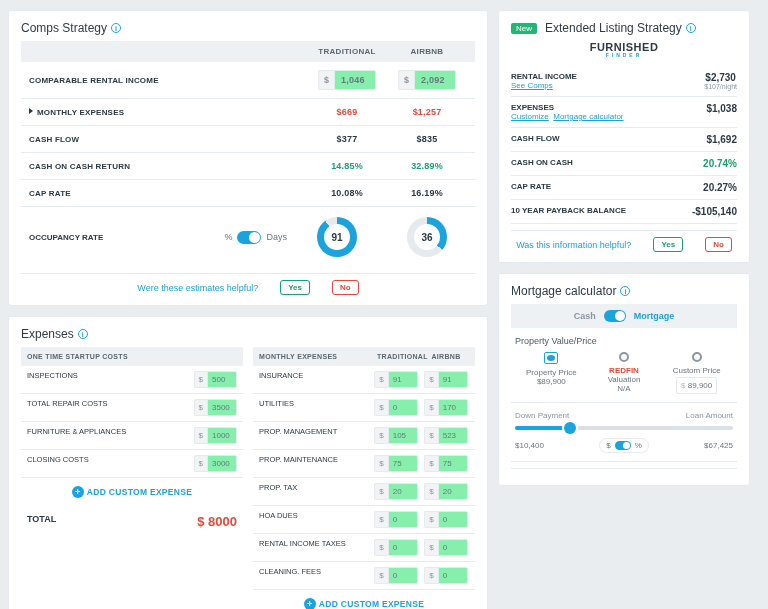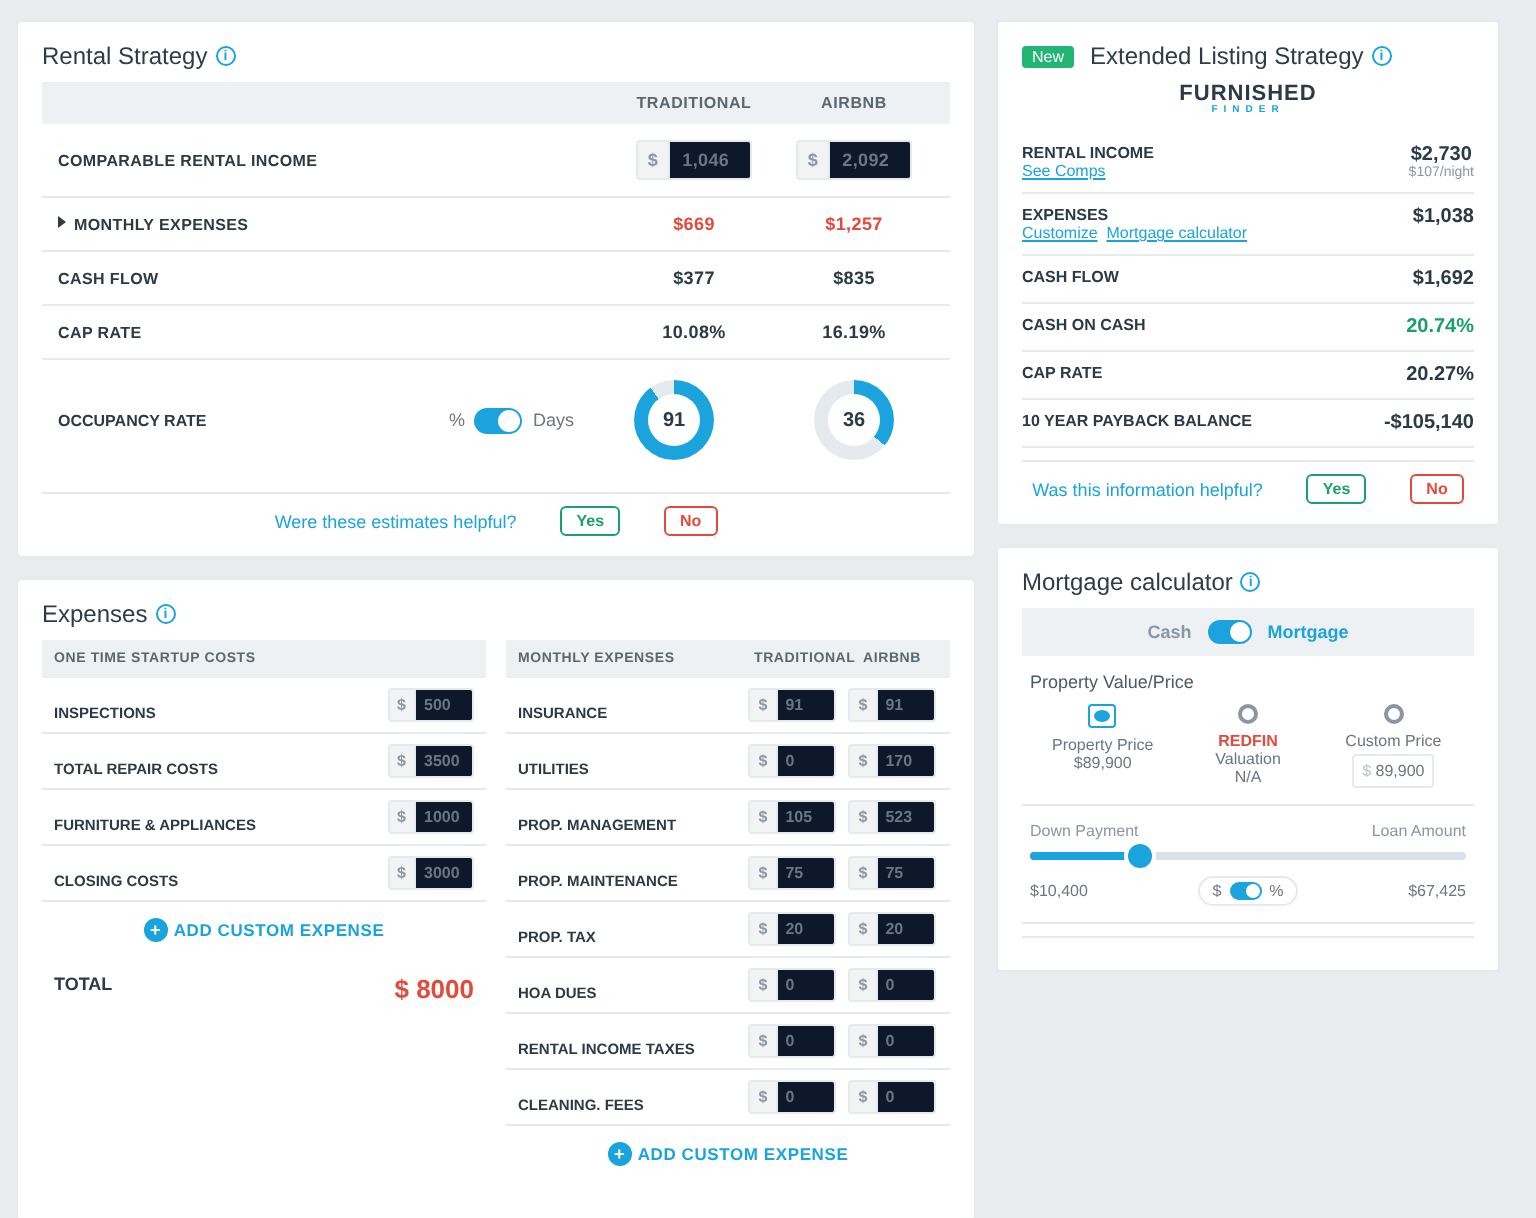--- a/index.html
+++ b/index.html
@@ -32,21 +32,21 @@
   .rs-head .c{width:80px;text-align:center}
   .rs-row{display:flex;align-items:center;padding:8px 8px;border-bottom:1px solid var(--border);font-size:8px;font-weight:700;color:#2b3a45;letter-spacing:.2px}
   .rs-row:last-child{border-bottom:none}
   .rs-row .lbl{flex:1;text-transform:uppercase}
   .rs-row .c{width:80px;text-align:center;font-weight:700;font-size:9px}
   .rs-row .c.red{color:var(--red)}
   .rs-row .c.green{color:var(--green)}
   .caret{display:inline-block;width:0;height:0;border-top:3px solid transparent;border-bottom:3px solid transparent;border-left:4px solid #2b3a45;margin-right:4px;vertical-align:1px}
   .inpgrp{display:flex;align-items:center;justify-content:center}
   .inpgrp .cur{background:var(--gray-bg);border:1px solid var(--border);border-right:none;padding:4px 5px;color:var(--muted);font-size:9px;border-radius:2px 0 0 2px}
-  .inpgrp .val{border:1px solid var(--border);padding:4px 6px;width:42px;text-align:left;color:#6b7680;font-size:9px;border-radius:0 2px 2px 0;background:#0f172a}
+  .inpgrp .val{border:1px solid var(--border);padding:4px 6px;width:42px;text-align:left;color:#6b7680;font-size:9px;border-radius:0 2px 2px 0;background:#86efac}
   
   .occ{display:flex;align-items:center;padding:10px 8px;gap:10px}
   .occ .lbl{flex:1;font-size:8px;font-weight:700;text-transform:uppercase}
   .toggle{display:flex;align-items:center;gap:5px;font-size:9px;color:#6b7680}
   .toggle .t{width:24px;height:13px;background:var(--blue);border-radius:8px;position:relative}
   .toggle .t:after{content:"";position:absolute;width:11px;height:11px;border-radius:50%;background:#fff;top:1px;right:1px}
   .donut{width:40px;height:40px;border-radius:50%;position:relative;display:flex;align-items:center;justify-content:center;font-weight:700;font-size:10px}
   .donut .inner{position:absolute;width:26px;height:26px;border-radius:50%;background:#fff}
   .donut span{position:relative;z-index:1}
   .donut-wrap{width:80px;display:flex;align-items:center;justify-content:center}
@@ -62,21 +62,21 @@
   .ext-row:last-child{border-bottom:none}
   .ext-row .v{font-size:10px;font-weight:700;text-transform:none}
   .ext-row .sub{display:block;font-size:8px;font-weight:400;text-transform:none}
   .link{color:var(--blue);font-size:8px;text-decoration:underline;cursor:pointer;font-weight:400;text-transform:none}
   
   .exp-grid{display:flex;gap:10px}
   .exp-col{flex:1}
   .exp-head{background:var(--panel2);padding:6px 6px;font-size:7px;font-weight:700;color:var(--darkh);letter-spacing:.3px;display:flex}
   .exp-head .h1{flex:1}
   .exp-head .hc{width:46px;text-align:center}
-  .exp-row{display:flex;align-items:flex-end;padding:5px 6px;font-size:7.5px;font-weight:700;color:#2b3a45;border-bottom:1px solid var(--border);text-transform:uppercase;gap:4px}
+  .exp-row{display:flex;align-items:flex-start;padding:5px 6px;font-size:7.5px;font-weight:400;color:#2b3a45;border-bottom:1px solid var(--border);text-transform:uppercase;gap:4px}
   .exp-row .l{flex:1;line-height:1.2}
   .exp-row .cell{width:46px}
   .exp-row .inpgrp .val{width:30px;padding:3px 4px;font-size:8px}
   .exp-row .inpgrp .cur{padding:3px 4px;font-size:8px}
   .add-exp{color:var(--blue);font-weight:700;font-size:8.5px;text-align:center;padding:8px 0;cursor:pointer;letter-spacing:.3px}
   .add-exp .plus{background:var(--blue);color:#fff;width:12px;height:12px;border-radius:50%;display:inline-flex;align-items:center;justify-content:center;font-size:9px;margin-right:3px}
   .exp-total{display:flex;padding:8px 6px;font-size:9px;font-weight:700}
   .exp-total .l{flex:1;text-transform:uppercase}
   .exp-total .v{color:var(--red);font-size:13px}
   
@@ -107,21 +107,21 @@
   .txt-inp{border:1px solid var(--border);background:#fff;padding:5px 6px;font-size:9px;color:#2b3a45;border-radius:2px;width:60px}
 </style>
 </head>
 <body>
 
 <div class="page">
   <div class="col-left">
 
     <div class="card">
       <h3 class="card-title">
-        <span>Rental Strategy</span>
+        <span>Comps Strategy</span>
         <span class="info-icon">i</span>
       </h3>
       <div class="rs-head">
         <span class="lbl"></span>
         <span class="c">TRADITIONAL</span>
         <span class="c">AIRBNB</span>
       </div>
       <div class="rs-row">
         <span class="lbl">COMPARABLE RENTAL INCOME</span>
         <span class="c">
@@ -139,20 +139,25 @@
       </div>
       <div class="rs-row">
         <span class="lbl"><span class="caret"></span><span>MONTHLY EXPENSES</span></span>
         <span class="c red">$669</span>
         <span class="c red">$1,257</span>
       </div>
       <div class="rs-row">
         <span class="lbl">CASH FLOW</span>
         <span class="c">$377</span>
         <span class="c">$835</span>
+      </div>
+      <div class="rs-row">
+        <span class="lbl">CASH ON CASH RETURN</span>
+        <span class="c green">14.85%</span>
+        <span class="c green">32.89%</span>
       </div>
       <div class="rs-row">
         <span class="lbl">CAP RATE</span>
         <span class="c">10.08%</span>
         <span class="c">16.19%</span>
       </div>
       <div class="occ">
         <span class="lbl">OCCUPANCY RATE</span>
         <span class="toggle">
           <span>%</span>

